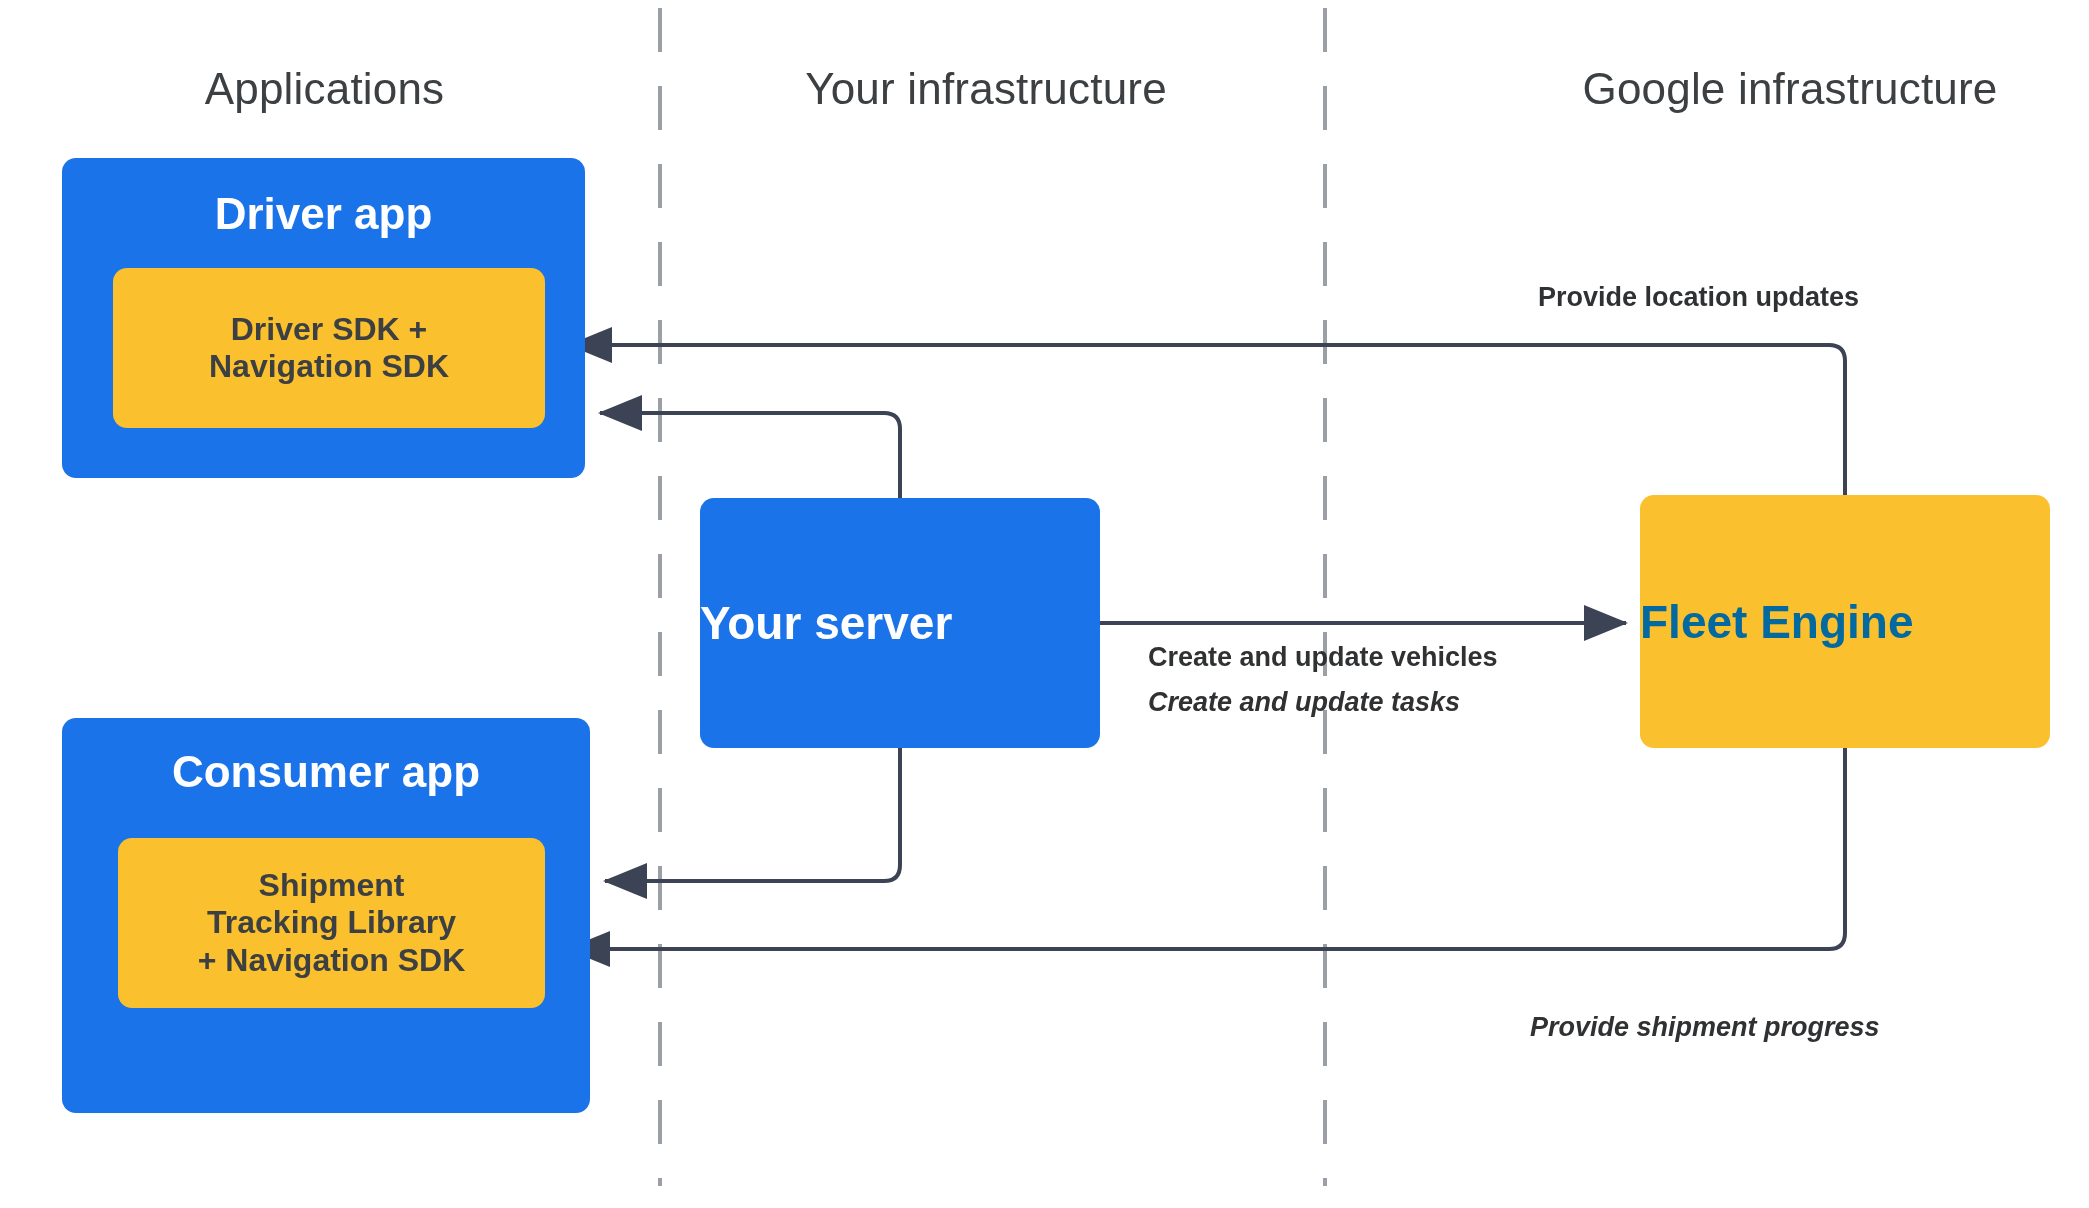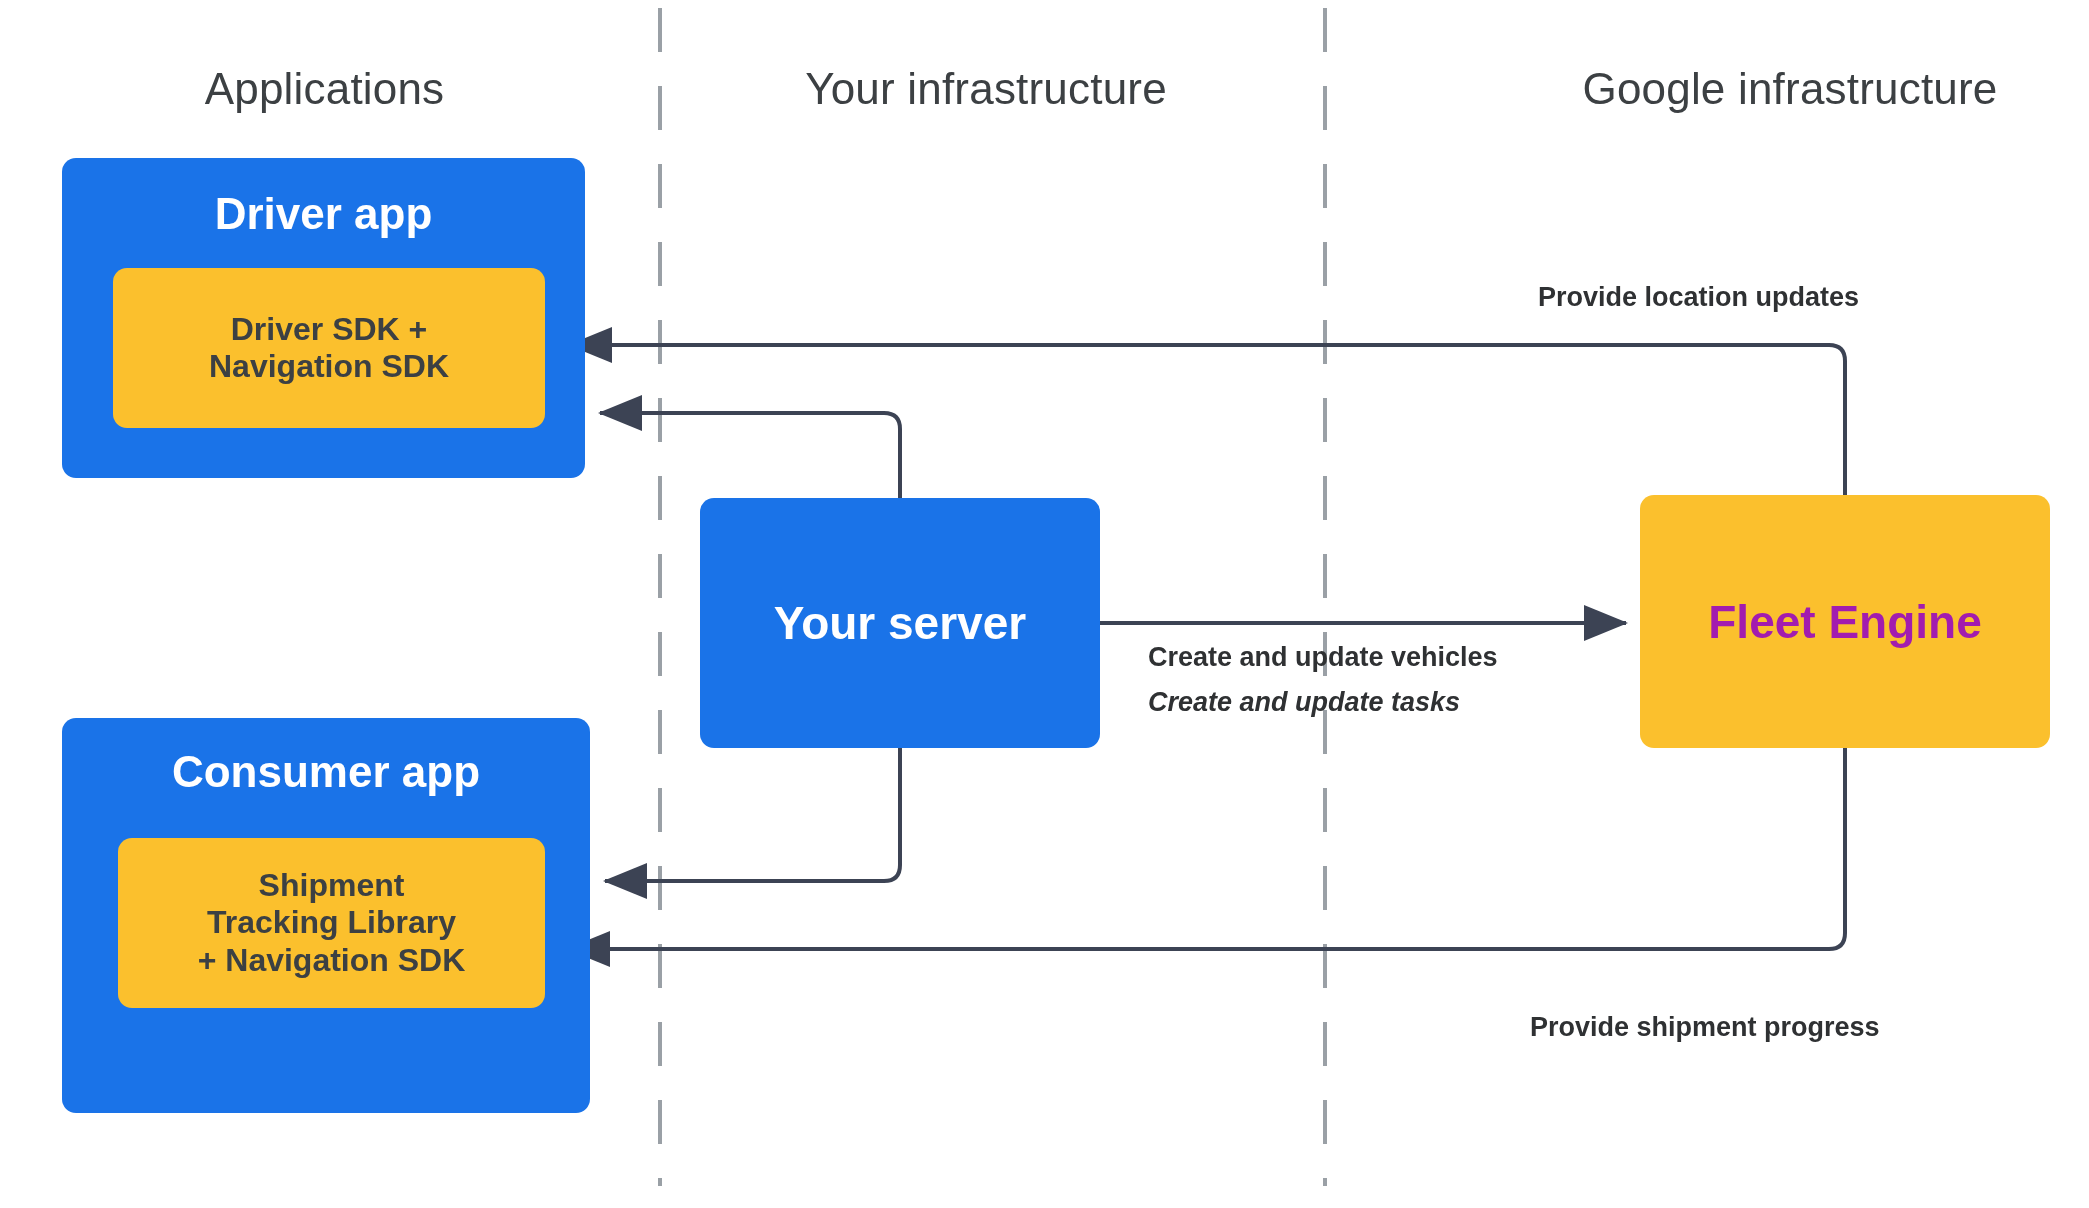--- a/index.html
+++ b/index.html
@@ -56,37 +56,37 @@
   .server-label{
     font-size:46px;
     font-weight:bold;
     color:#ffffff;
     text-align:center;
     white-space:nowrap;
   }
   .engine-label{
     font-size:46px;
     font-weight:bold;
-    color:#a21caf;
+    color:#0369a1;
     text-align:center;
     white-space:nowrap;
   }
   .edge-label{
     position:absolute;
     font-size:27px;
     font-weight:bold;
     color:#2f3133;
     white-space:nowrap;
     line-height:1.28;
   }
   .center-box{
     position:absolute;
     display:flex;
     align-items:center;
-    justify-content:center;
+    justify-content:flex-start;
     box-sizing:border-box;
   }
 </style>
 </head>
 <body>
 
 <div id="stage">
 
   <div class="col-header" style="left:62px;top:56px;width:525px;">Applications</div>
 
@@ -146,15 +146,15 @@
   <div class="center-box node-yellow" style="left:1640px;top:487px;width:410px;height:253px;">
     <div class="engine-label">Fleet Engine</div>
   </div>
 
   <div class="edge-label" style="left:1538px;top:272px;">Provide location updates</div>
 
   <div class="edge-label" style="left:1148px;top:632px;">Create and update vehicles</div>
 
   <div class="edge-label" style="left:1148px;top:677px;font-style:italic;">Create and update tasks</div>
 
-  <div class="edge-label" style="left:1530px;top:1002px;">Provide shipment progress</div>
+  <div class="edge-label" style="left:1530px;top:1002px;font-style:italic;">Provide shipment progress</div>
 
 </div>
 
 </body></html>

